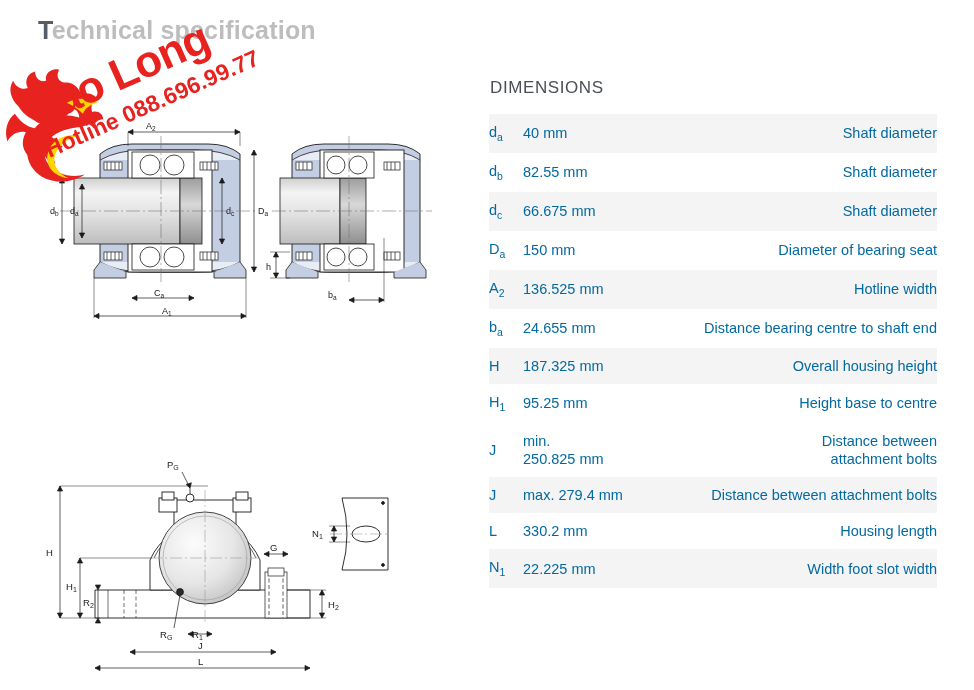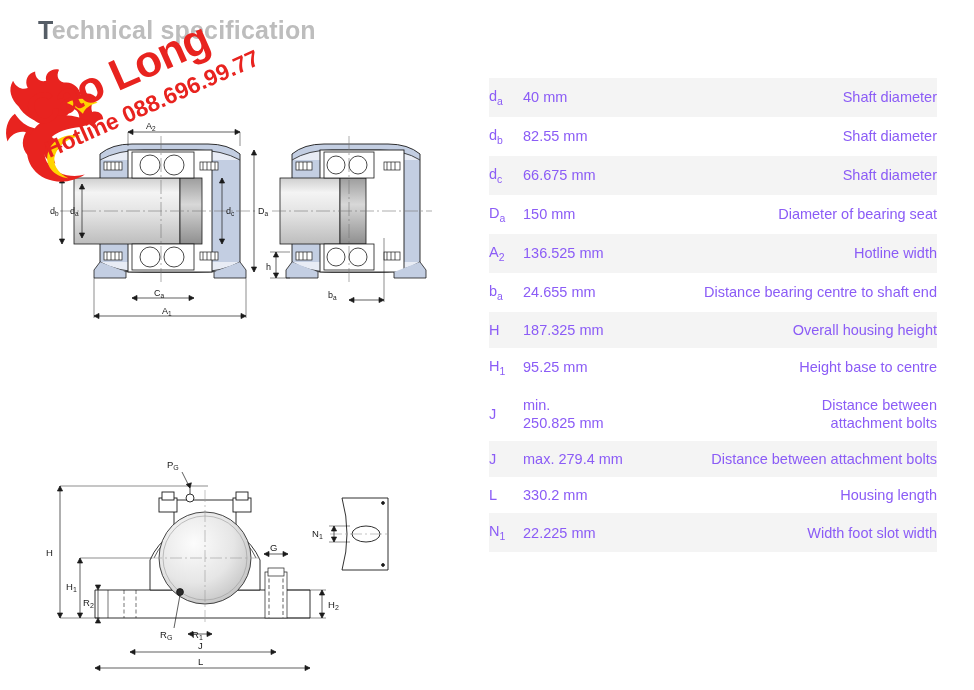--- a/index.html
+++ b/index.html
@@ -66,21 +66,21 @@
     letter-spacing: 0.6px;
     margin: 0 0 16px 1px;
     font-weight: normal;
   }
   #dimensions-table {
     width: 448px;
     border-collapse: collapse;
   }
   #dimensions-table tr.row-alt { background: #f4f4f4; }
   #dimensions-table td {
-    color: #8b5cf6;
+    color: #0369a1;
     font-size: 14.5px;
     padding: 9px 0;
     vertical-align: middle;
     line-height: 1.25;
   }
   td.col-symbol {
     width: 34px;
     padding-left: 8px;
     white-space: nowrap;
   }
@@ -361,20 +361,21 @@
           <path d="M294,102 l-2.6,-5 l5.2,0 Z" fill="#1a1a1a"></path>
           <path d="M289,86 L310,86" stroke-width="0.5"></path>
           <path d="M289,102 L310,102" stroke-width="0.5"></path>
           <text x="272" y="97" stroke="none">N<tspan font-size="7" dy="2">1</tspan></text>
         </g>
       </g>
     </svg>
   </div>
 
   <div id="dimensions-panel">
+    <div id="dimensions-heading">DIMENSIONS</div>
     <table id="dimensions-table">
       <tbody id="dimensions-tbody">
           <tr class="row-alt">
             <td class="col-symbol">d<sub>a</sub></td>
             <td class="col-value">40  mm</td>
             <td class="col-desc">Shaft diameter</td>
           </tr>
           <tr>
             <td class="col-symbol">d<sub>b</sub></td>
             <td class="col-value">82.55  mm</td>

